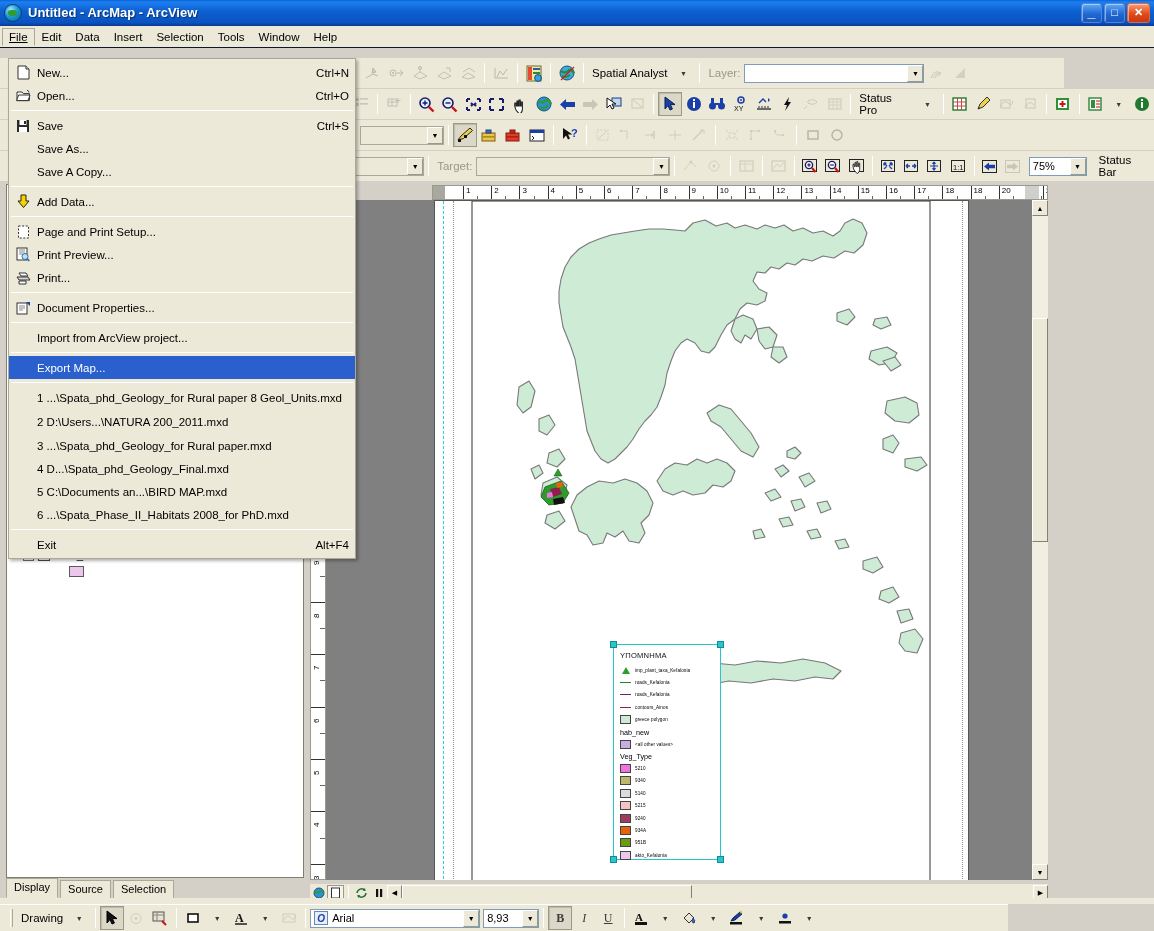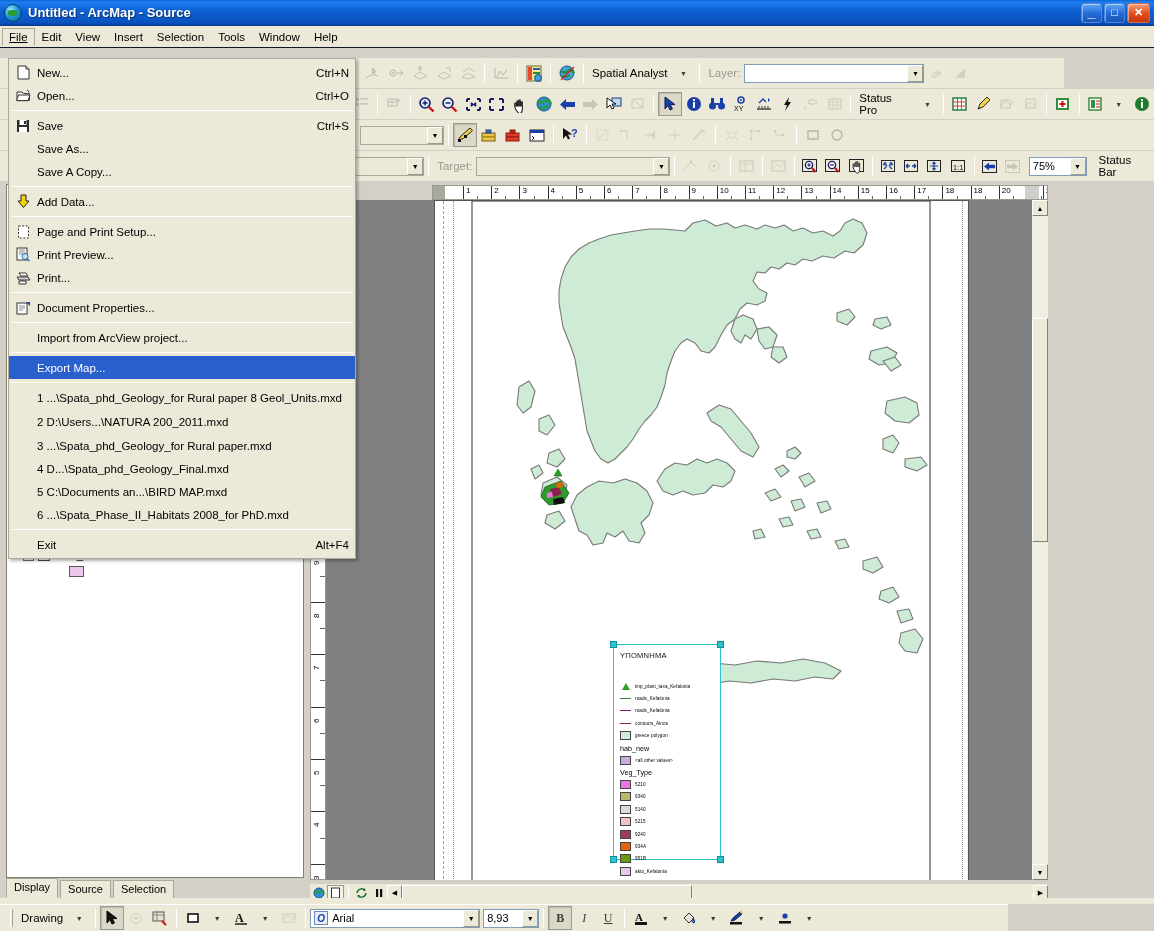--- a/index.html
+++ b/index.html
@@ -161,21 +161,21 @@
   .guide{ position:absolute; top:0; bottom:0; width:0; border-left:1px dotted #9a8f7a;}
   .guide-cyan{ position:absolute; top:0; bottom:0; width:0; border-left:1px dashed #2fd0d8;}
 
   
   #legend{
     position:absolute; left:178px; top:443px; width:108px; height:216px;
     border:1px solid #2bc4cc; background:#fff;
   }
   .lhandle{ position:absolute; width:7px;height:7px; background:#2bc4cc; border:1px solid #0a8f96;}
   #legend-inner{ position:absolute; left:6px; top:6px; right:4px; bottom:4px; font-size:4.6px; color:#000;}
-  .ltitle{ font-size:7.6px; letter-spacing:.2px; margin-bottom:20px; color:#111;}
+  .ltitle{ font-size:7.6px; letter-spacing:.2px; margin-bottom:4px; color:#111;}
   .lrow{ display:flex; align-items:center; height:12.4px; }
   .lrow .sw{ width:11px; height:9px; margin-right:4px; flex:0 0 11px; border:1px solid #444;}
   .lrow .swline{ width:11px; height:0; margin-right:4px; flex:0 0 11px; border-top:1.4px solid #000;}
   .lrow .swtri{ width:11px; height:9px; margin-right:4px; flex:0 0 11px; position:relative;}
   .lrow .swtri:before{
     content:""; position:absolute; left:2px; top:1px;
     border-left:4px solid transparent; border-right:4px solid transparent;
     border-bottom:7px solid #2aa02a;
   }
   .lrow .txt{ font-size:4.6px; white-space:nowrap; letter-spacing:.1px;}
@@ -203,38 +203,38 @@
     display:flex; align-items:center; padding-left:6px;
   }
   #statusbar-area{ position:absolute; left:0; bottom:27px; width:1154px; height:6px; background:#ece9d8;}
   .grip{ width:3px;height:18px; border-left:1px solid #fff; border-right:1px solid #aca899; margin:0 4px;}
 </style>
 </head>
 <body>
 
 <div id="titlebar">
   <div class="ticon"></div>
-  <div id="title-text">Untitled - ArcMap - Source</div>
+  <div id="title-text">Untitled - ArcMap - ArcView</div>
   <div class="winbtns">
     <div class="winbtn min">
         <span class="g">_</span>
       </div>
     <div class="winbtn">
         <span class="g">□</span>
       </div>
     <div class="winbtn close">
         <span class="g">✕</span>
       </div>
   </div>
 </div>
 
 <div id="menubar">
   <div class="menu-item open"><u>File</u></div>
   <div class="menu-item"><span>Edit</span></div>
-  <div class="menu-item"><span>View</span></div>
+  <div class="menu-item"><span>Data</span></div>
   <div class="menu-item"><span>Insert</span></div>
   <div class="menu-item"><span>Selection</span></div>
   <div class="menu-item"><span>Tools</span></div>
   <div class="menu-item"><span>Window</span></div>
   <div class="menu-item"><span>Help</span></div>
 </div>
 
 <div class="toolbar-row" style="position:absolute;left:0;top:58px;width:1064px;">
   <div style="width:360px"></div>
   <div class="tbtn dis">

